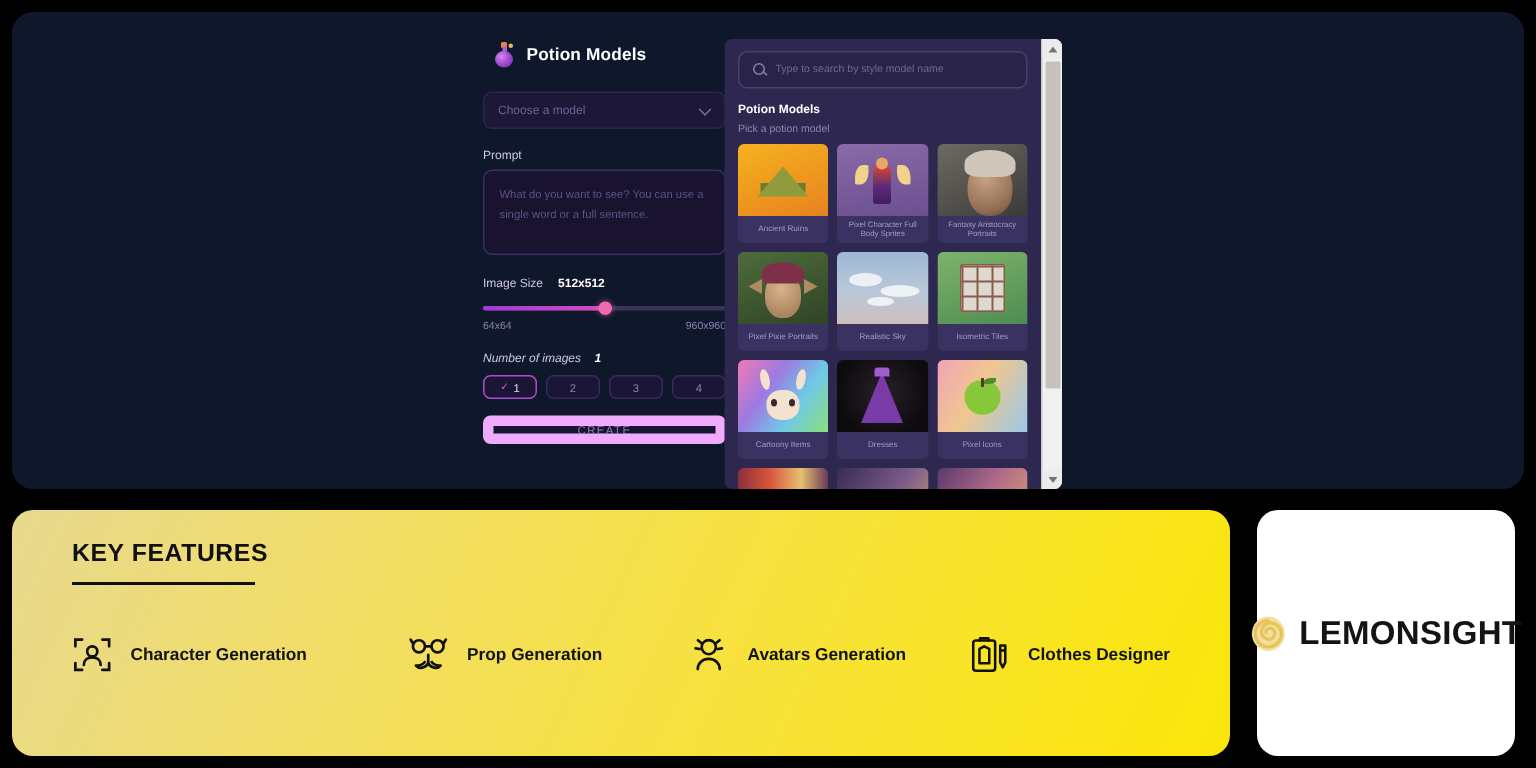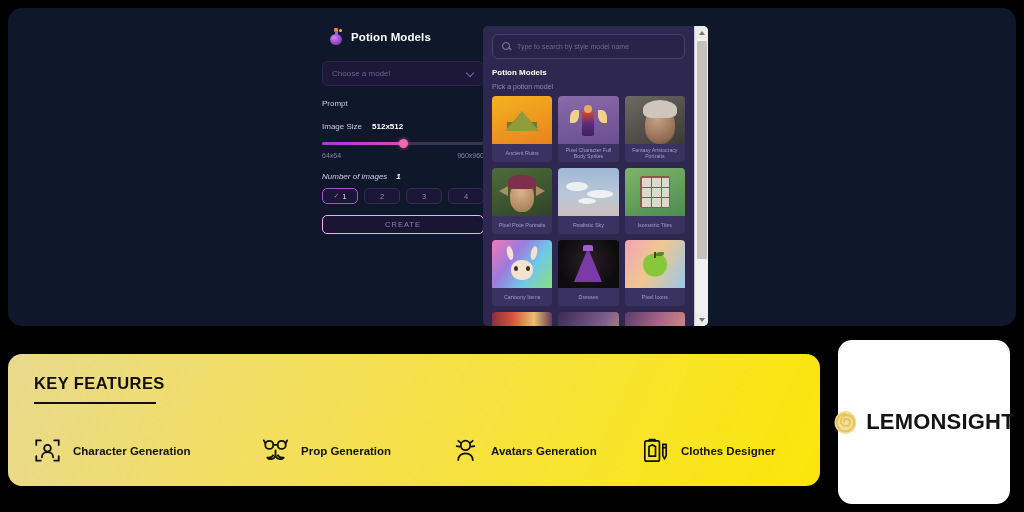--- a/index.html
+++ b/index.html
@@ -102,21 +102,21 @@
     flex: 1; height: 16px; border-radius: 5px;
     background: #1c1636; border: 1px solid #352b5c;
     display: flex; align-items: center; justify-content: center; gap: 3px;
     color: #8d83b5; font-size: 7.5px;
   }
   .count-btn.active { border-color: #b04ad4; color: #e6d9f5; }
   .tick { color: #cf5fe0; font-size: 7px; }
 
   .create-btn {
     margin-top: 11px; height: 19px; border-radius: 5px;
-    background: #1b1534; border: 1px solid #f0abfc;
+    background: #1b1534; border: 7px solid #f0abfc;
     display: flex; align-items: center; justify-content: center;
     color: #8b81b2; font-size: 7.5px; letter-spacing: 1px;
   }
 
   
   .modal {
     position: absolute; left: 475px; top: 18px;
     width: 225px; height: 300px;
     background: #2e2750;
     border-radius: 5px;
@@ -282,25 +282,25 @@
   }
   .sb-arrow.up i { border-bottom: 4px solid #757575; }
   .sb-arrow.down i { border-top: 4px solid #757575; }
   .sb-thumb {
     position: absolute; left: 2px; top: 15px; width: 10px; height: 218px;
     background: #c6c2bb; border-radius: 1px;
   }
 
   
   .features {
-    position: absolute; left: 8px; top: 354px;
-    width: 812px; height: 132px;
+    position: absolute; left: 8px; top: 340px;
+    width: 812px; height: 164px;
     background: linear-gradient(115deg, #e8d98f 0%, #f2de63 30%, #f7e23a 62%, #fbe609 100%);
     border-radius: 14px;
-    padding: 20px 26px;
+    padding: 20px 40px;
   }
   .kf-title { color: #111111; font-size: 16.5px; font-weight: 700; letter-spacing: .4px; }
   .kf-underline { width: 122px; height: 2px; background: #111111; margin-top: 9px; }
 
   .feat-row { display: flex; align-items: center; margin-top: 33px; }
   .feat { display: flex; align-items: center; gap: 12px; }
   .feat:nth-child(1) { width: 228px; }
   .feat:nth-child(2) { width: 190px; }
   .feat:nth-child(3) { width: 190px; }
   .feat-ico { width: 27px; height: 27px; position: relative; flex: none; color: #111; }
@@ -334,20 +334,23 @@
         </span>
         <span class="app-title">Potion Models</span>
       </div>
 
       <div class="select-box">
         <span class="select-label">Choose a model</span>
         <span class="chev"></span>
       </div>
 
       <div class="field-label">Prompt</div>
+      <div class="textarea-box">
+        <div class="textarea-ph">What do you want to see? You can use a single word or a full sentence.</div>
+      </div>
 
       <div class="size-row">
         <span class="size-title">Image Size</span>
         <span class="size-val">512x512</span>
       </div>
       <div class="slider">
         <div class="track"></div>
         <div class="fill"></div>
         <div class="knob"></div>
       </div>

